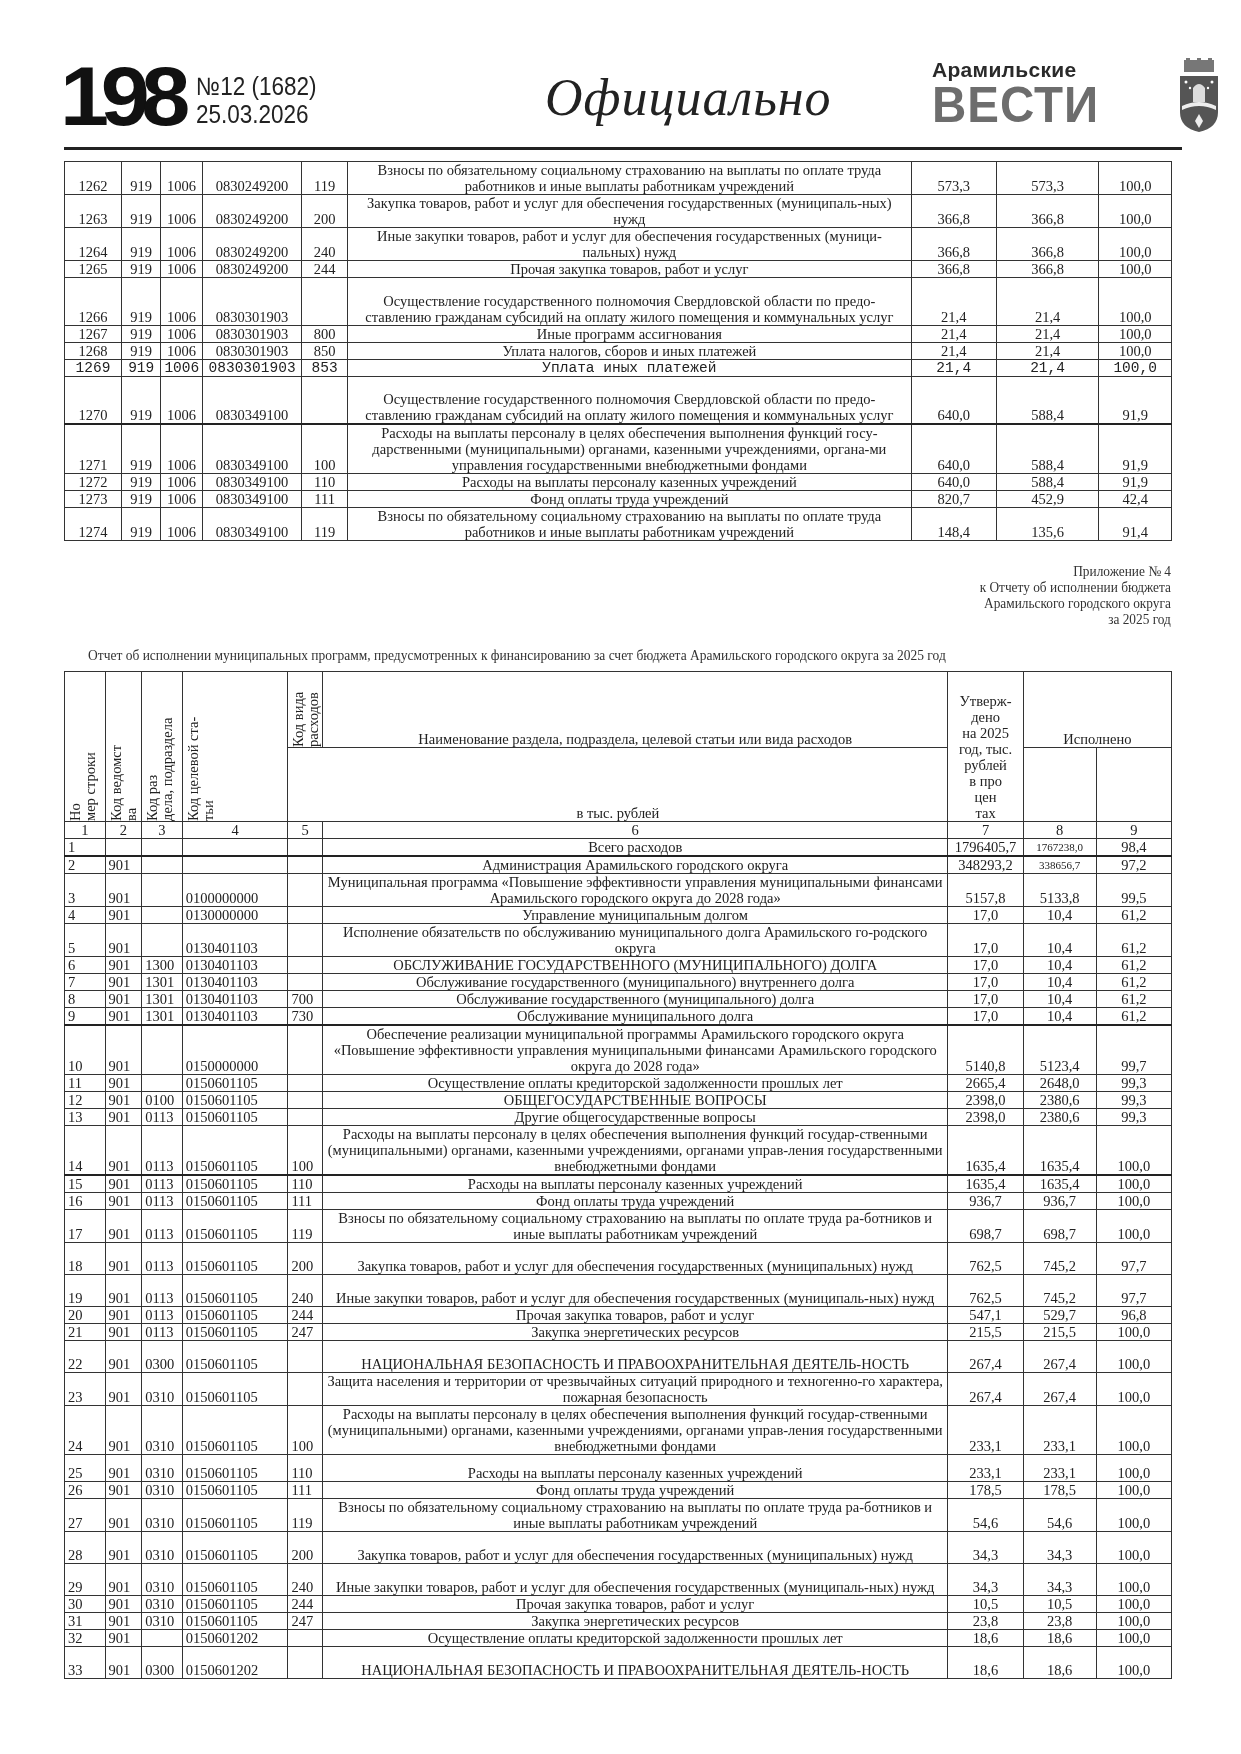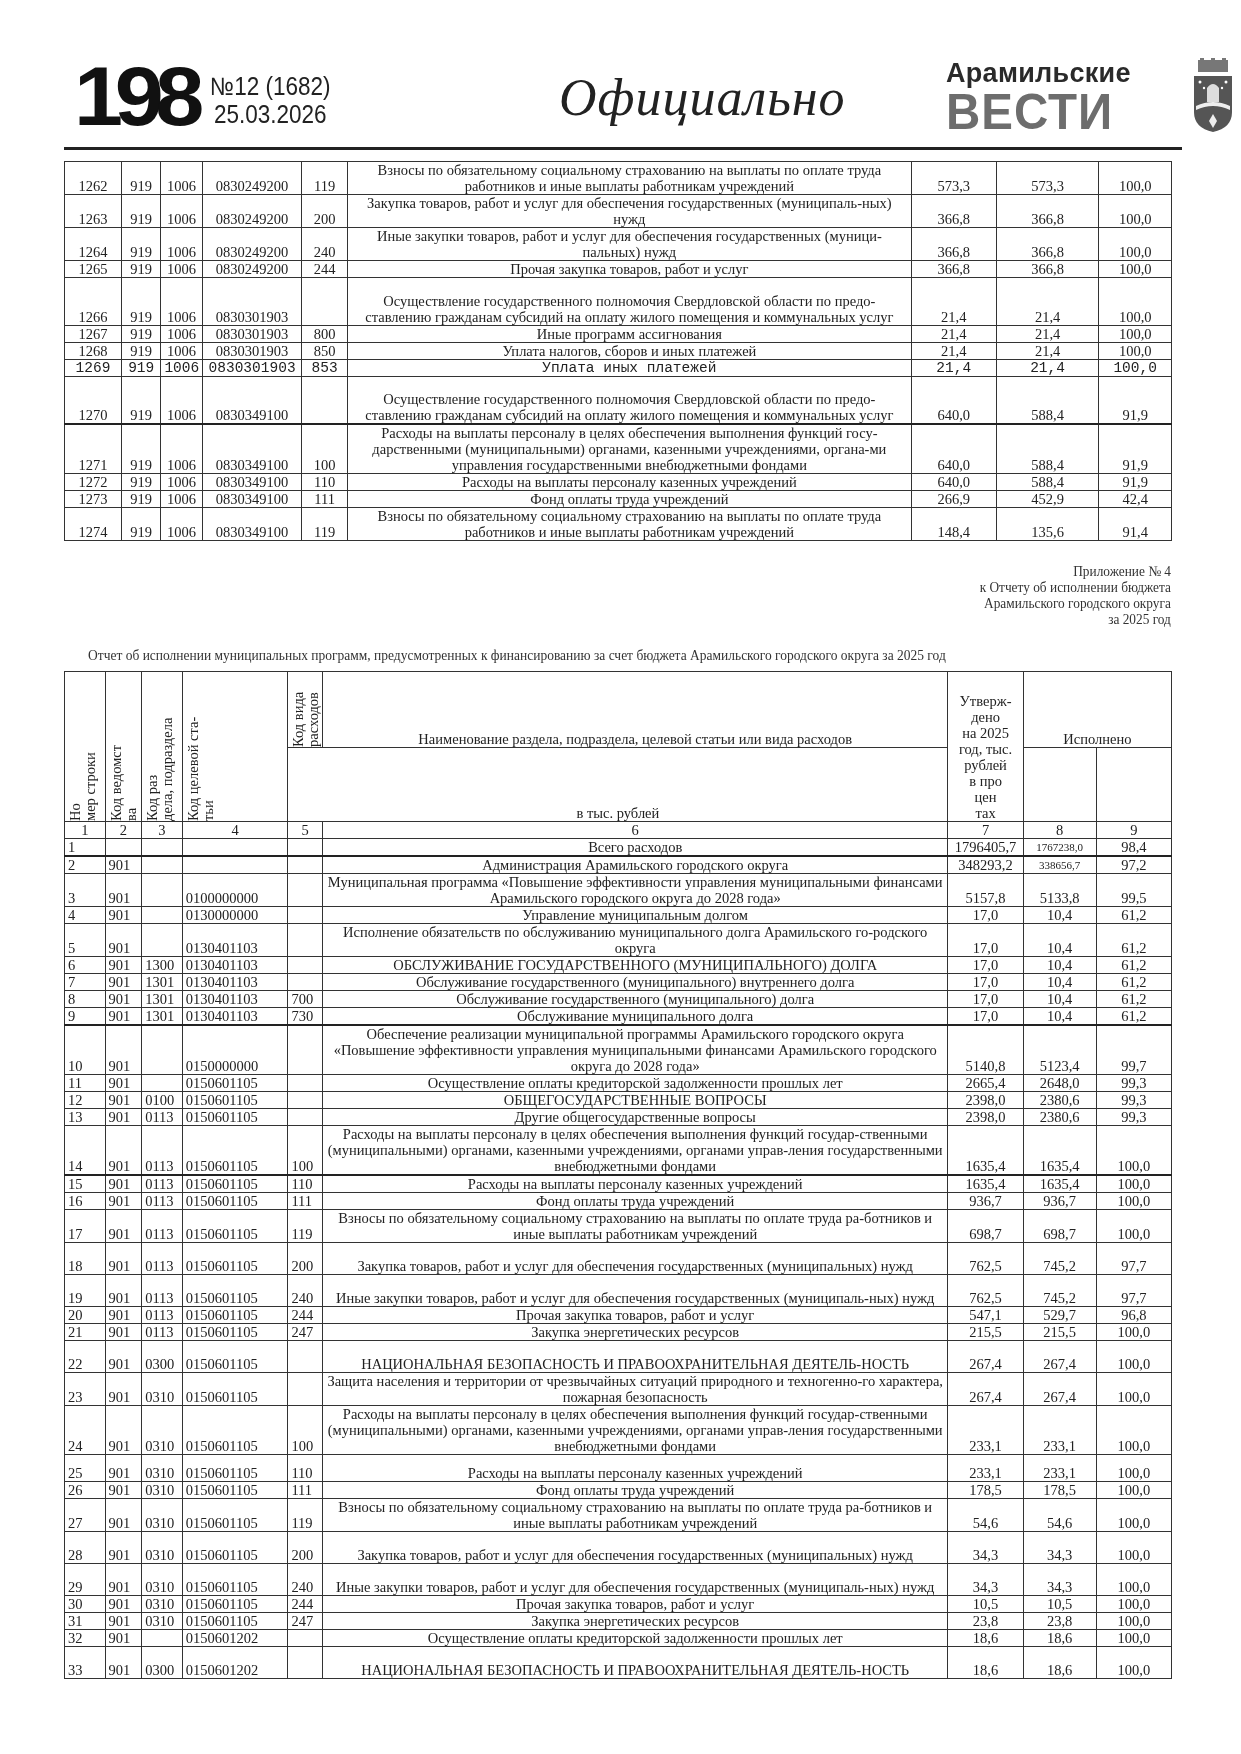--- a/index.html
+++ b/index.html
@@ -1,22 +1,22 @@
 <!DOCTYPE html>
 <html><head>
 <meta charset="utf-8">
 <style>
   html, body { margin:0; padding:0; background:#ffffff; }
   body { width:1241px; height:1754px; position:relative; overflow:hidden; font-family:"Liberation Serif", serif; color:#222; }
-  .masthead { position:absolute; left:64px; top:58px; width:1118px; height:88px;text-align:center; }
+  .masthead { position:absolute; left:50px; top:58px; width:1118px; height:88px; }
   .page-num { position:absolute; left:10px; top:-4px; font-family:"Liberation Sans", sans-serif; font-weight:bold; font-size:84px; letter-spacing:-8px; color:#111; line-height:84px; transform:scaleX(1.05); transform-origin:left; }
   .issue { position:absolute; left:146px; top:14px; font-family:"Liberation Sans", sans-serif; font-size:25px; line-height:28px; color:#222; transform:scaleX(0.9); transform-origin:left; }
   .section-title { position:absolute; left:495px; top:10px; font-family:"Liberation Serif", serif; font-style:italic; font-size:52px; color:#222; letter-spacing:1px; }
   .logo { position:absolute; left:882px; top:0px; width:170px; }
-  .logo-top { font-family:"Liberation Sans", sans-serif; font-weight:bold; font-size:27px; color:#2a2a2a; letter-spacing:0.3px; }
+  .logo-top { font-family:"Liberation Sans", sans-serif; font-weight:bold; font-size:21px; color:#2a2a2a; letter-spacing:0.3px; }
   .logo-main { font-family:"Liberation Sans", sans-serif; font-weight:bold; font-size:50px; line-height:46px; color:#6d6d6d; letter-spacing:1px; transform:scaleX(0.95); transform-origin:left; }
   .crest { position:absolute; left:1128px; top:0px; width:42px; height:74px; }
   .rule { position:absolute; left:64px; top:147px; width:1118px; height:3px; background:#222; }
 
   table.t { position:absolute; border-collapse:collapse; table-layout:fixed; font-family:"Liberation Serif", serif; font-size:14.5px; line-height:16px; color:#222; }
   table.t td { border:1px solid #333; padding:0 3px; vertical-align:bottom; text-align:center; overflow:hidden; }
   table.t td.desc { text-align:center; }
   table.t td.left { text-align:left; }
   table.t td.small { font-size:11px; }
   table.t tr.thick td { border-bottom:2.5px solid #222; }
@@ -193,21 +193,21 @@
         <td>588,4</td>
         <td>91,9</td>
       </tr>
       <tr style="height: 16.5px;">
         <td>1273</td>
         <td>919</td>
         <td>1006</td>
         <td>0830349100</td>
         <td>111</td>
         <td class="desc">Фонд оплаты труда учреждений</td>
-        <td>266,9</td>
+        <td>820,7</td>
         <td>452,9</td>
         <td>42,4</td>
       </tr>
       <tr style="height: 32px;">
         <td>1274</td>
         <td>919</td>
         <td>1006</td>
         <td>0830349100</td>
         <td>119</td>
         <td class="desc">Взносы по обязательному социальному страхованию на выплаты по оплате труда работников и иные выплаты работникам учреждений</td>

